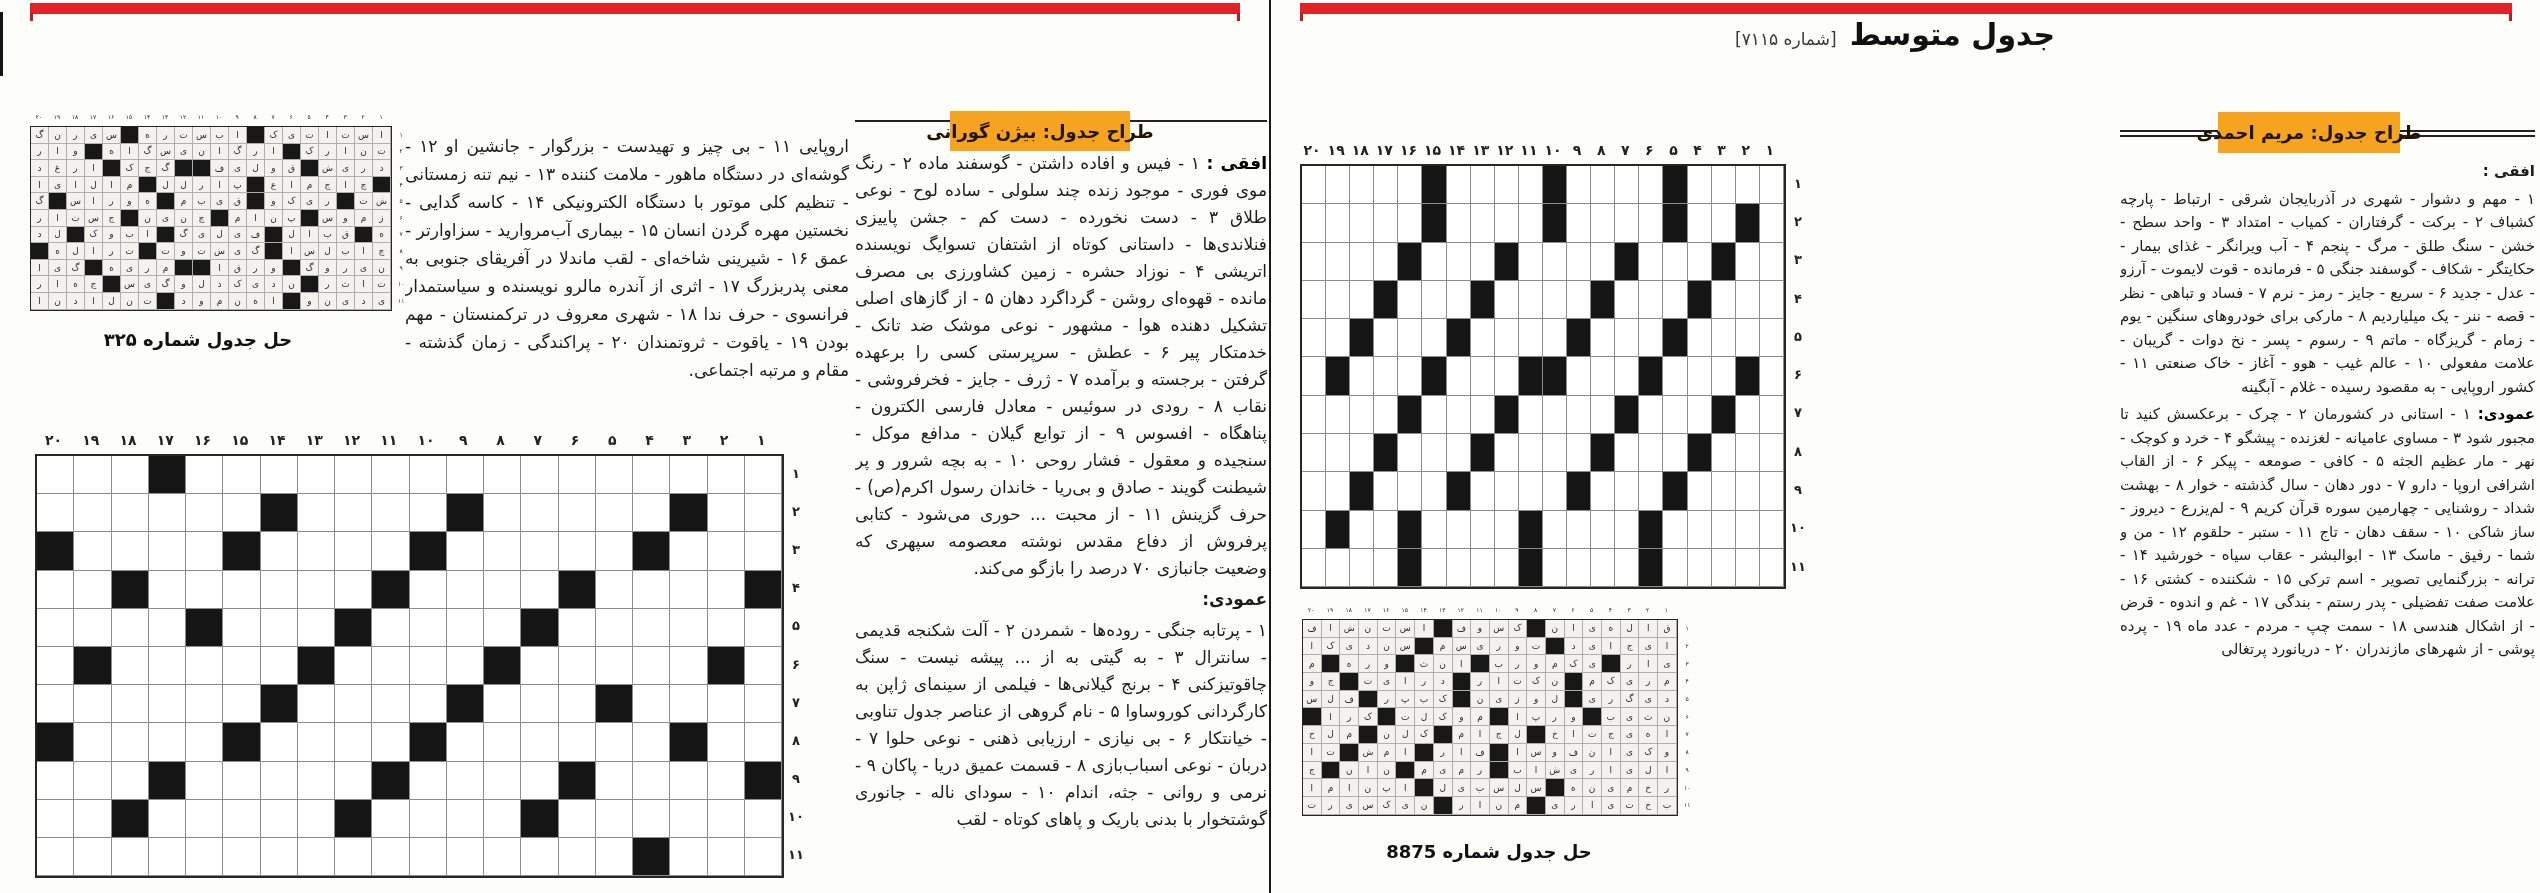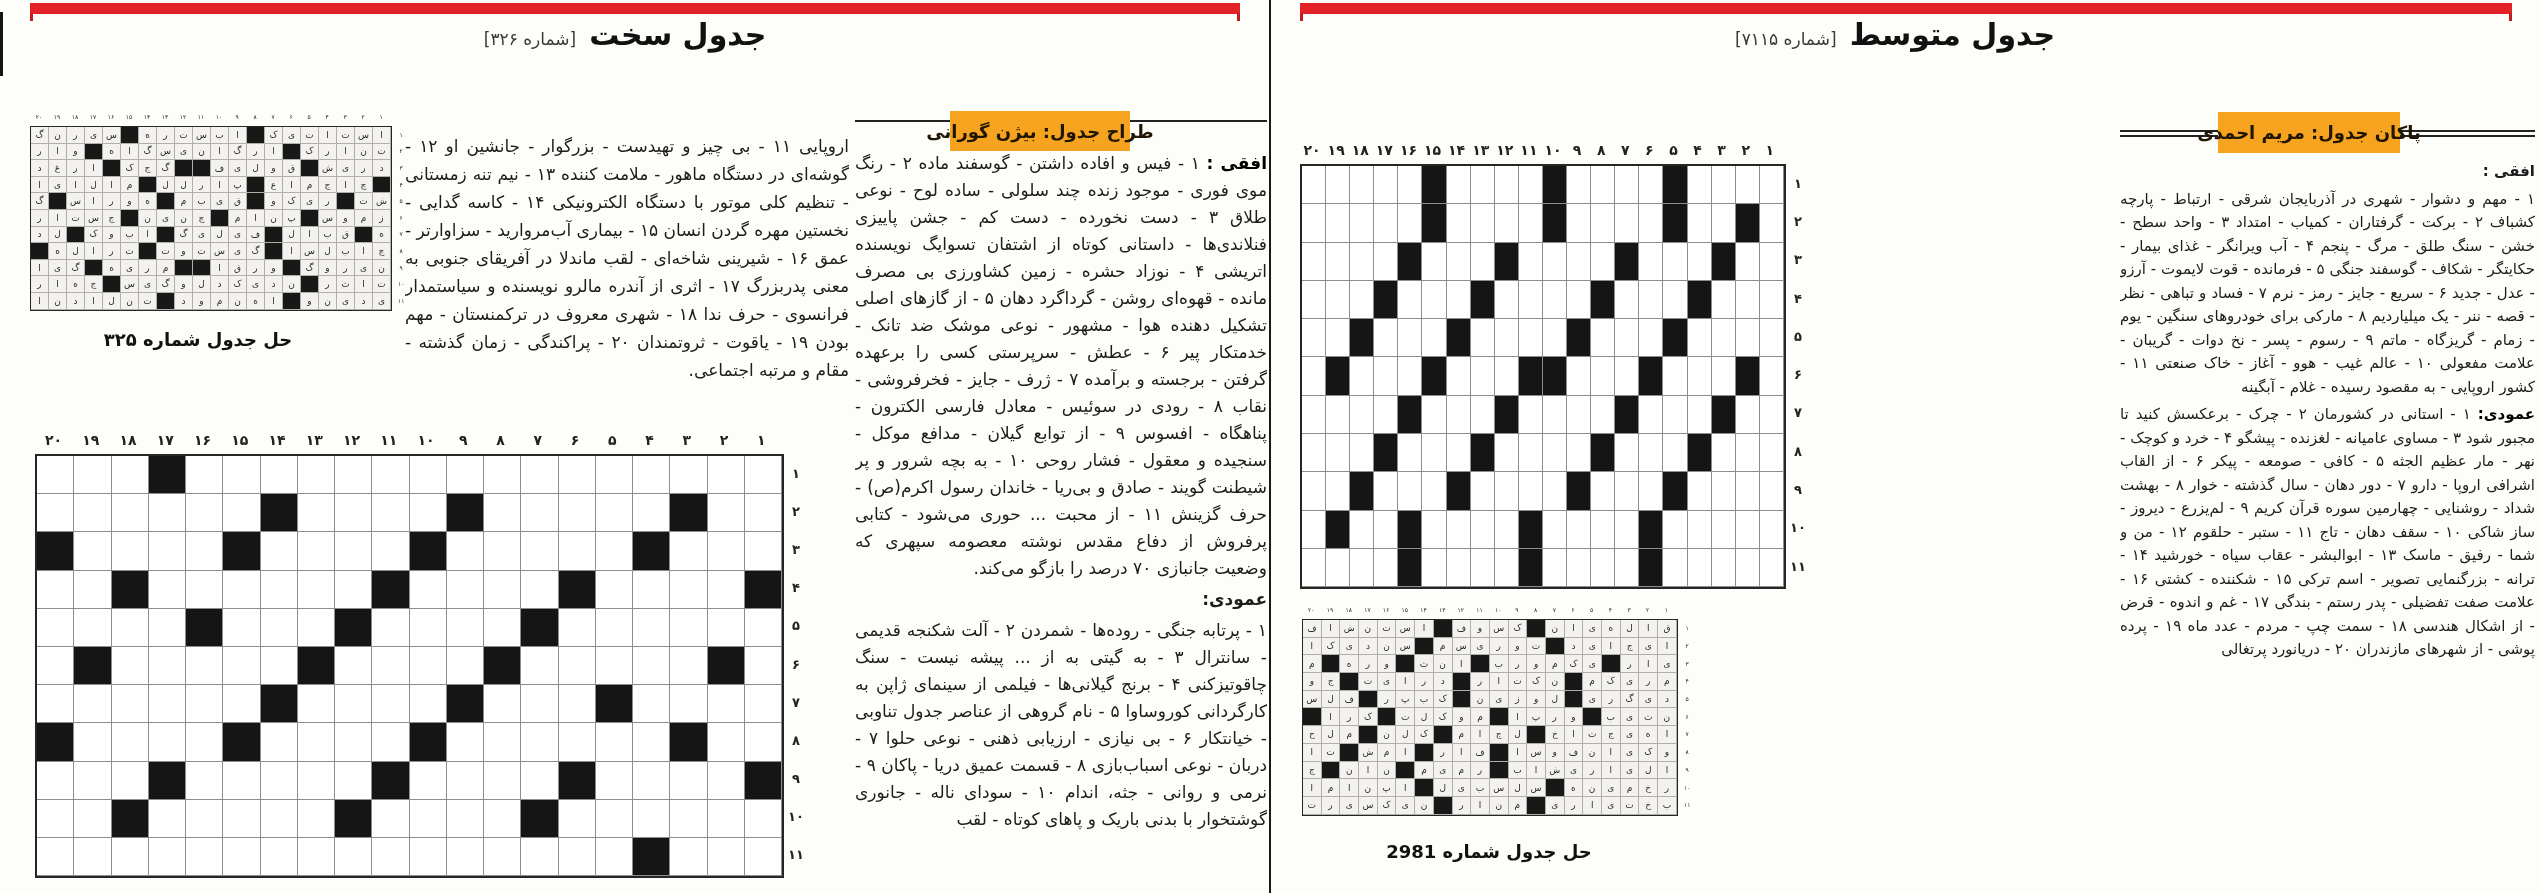--- a/index.html
+++ b/index.html
@@ -52,24 +52,20 @@
   .down-head{font-weight:bold;}
   .cont-text{position:absolute;direction:rtl;text-align:justify;font-size:17px;line-height:28px;overflow:hidden;}
 </style>
 </head>
 <body>
 
 <div class="page" id="page-left">
   <div class="redbar" style="left:30px;top:3px;width:1210px;">
     <span class="stub l"></span>
     <span class="stub r"></span>
-  </div>
-  <div class="page-title" style="left:295px;top:17px;width:660px;">
-    <span class="main">جدول سخت</span>
-    <span class="num">[شماره ۳۲۶]</span>
   </div>
 
   <div class="grid-wrap small" id="grid-left-solved" style="left:30px;top:113px;">
       <div class="colnums" style="height: 13px;">
         <div style="width: 18px;">۲۰</div>
         <div style="width: 18px;">۱۹</div>
         <div style="width: 18px;">۱۸</div>
         <div style="width: 18px;">۱۷</div>
         <div style="width: 18px;">۱۶</div>
         <div style="width: 18px;">۱۵</div>
@@ -1121,25 +1117,25 @@
         <div style="height: 17.7px;">۴</div>
         <div style="height: 17.7px;">۵</div>
         <div style="height: 17.7px;">۶</div>
         <div style="height: 17.7px;">۷</div>
         <div style="height: 17.7px;">۸</div>
         <div style="height: 17.7px;">۹</div>
         <div style="height: 17.7px;">۱۰</div>
         <div style="height: 17.7px;">۱۱</div>
       </div>
     </div>
-  <div class="grid-caption" style="left:32px;top:841px;width:374px;">حل جدول شماره 2981</div>
+  <div class="grid-caption" style="left:32px;top:841px;width:374px;">حل جدول شماره 8875</div>
 
   <div class="clue-col" id="right-clues" style="left:850px;top:0;width:415px;height:893px;">
     <div class="rule-double" style="top:130px;"></div>
-    <div class="designer-tag" style="left:98px;top:112px;width:182px;height:41px;">پاکان جدول: مریم احمدی</div>
+    <div class="designer-tag" style="left:98px;top:112px;width:182px;height:41px;">طراح جدول: مریم احمدی</div>
     <div class="clue-flow" style="top:160px;height:728px;">
       <p class="down-head">افقی :</p>
       <p>۱ - مهم و دشوار - شهری در آذربایجان شرقی - ارتباط - پارچه کشباف ۲ - برکت - گرفتاران - کمیاب - امتداد ۳ - واحد سطح - خشن - سنگ طلق - مرگ - پنجم ۴ - آب ویرانگر - غذای بیمار - حکایتگر - شکاف - گوسفند جنگی ۵ - فرمانده - قوت لایموت - آرزو - عدل - جدید ۶ - سریع - جایز - رمز - نرم ۷ - فساد و تباهی - نظر - قصه - ننر - یک میلیاردیم ۸ - مارکی برای خودروهای سنگین - یوم - زمام - گریزگاه - ماتم ۹ - رسوم - پسر - نخ دوات - گریبان - علامت مفعولی ۱۰ - عالم غیب - هوو - آغاز - خاک صنعتی ۱۱ - کشور اروپایی - به مقصود رسیده - غلام - آبگینه</p>
       <p><b>عمودی:</b> <span>۱ - استانی در کشورمان ۲ - چرک - برعکسش کنید تا مجبور شود ۳ - مساوی عامیانه - لغزنده - پیشگو ۴ - خرد و کوچک - نهر - مار عظیم الجثه ۵ - کافی - صومعه - پیکر ۶ - از القاب اشرافی اروپا - دارو ۷ - دور دهان - سال گذشته - خوار ۸ - بهشت شداد - روشنایی - چهارمین سوره قرآن کریم ۹ - لم‌یزرع - دیروز - ساز شاکی ۱۰ - سقف دهان - تاج ۱۱ - ستبر - حلقوم ۱۲ - من و شما - رفیق - ماسک ۱۳ - ابوالبشر - عقاب سیاه - خورشید ۱۴ - ترانه - بزرگنمایی تصویر - اسم ترکی ۱۵ - شکننده - کشتی ۱۶ - علامت صفت تفضیلی - پدر رستم - بندگی ۱۷ - غم و اندوه - قرض - از اشکال هندسی ۱۸ - سمت چپ - مردم - عدد ماه ۱۹ - پرده پوشی - از شهرهای مازندران ۲۰ - دریانورد پرتغالی</span></p>
     </div>
   </div>
 </div>
 
 <div class="divider"></div>
 <div class="edge-tick"></div>

